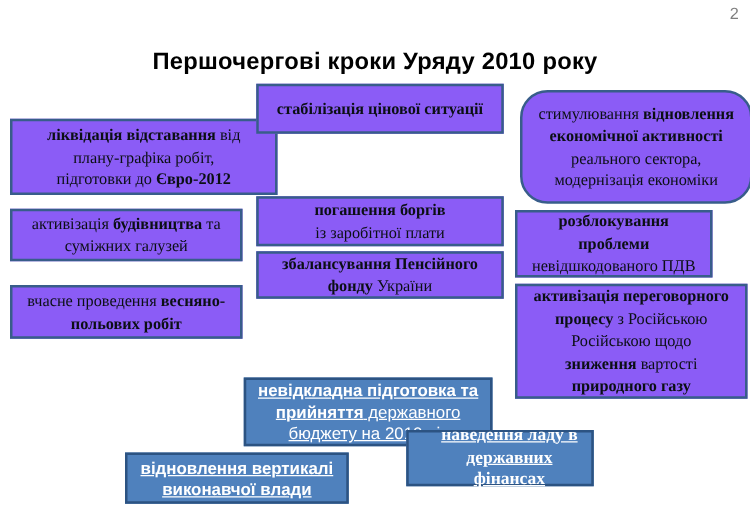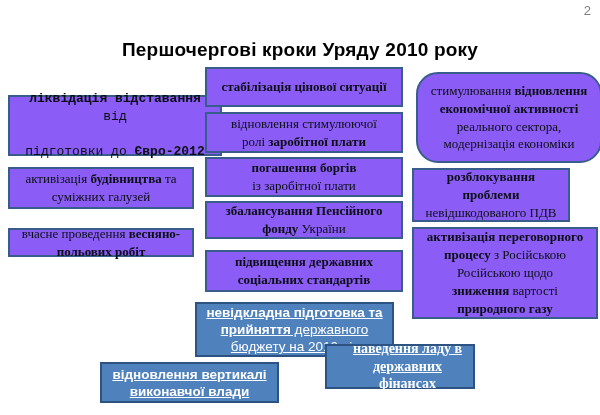--- a/index.html
+++ b/index.html
@@ -25,23 +25,23 @@
     background:#8b5cf6; border:2px solid var(--white-box-border,#385d8a);
     color:#0b0f14; font-family:"Liberation Serif", serif; font-size:13px; line-height:1.38;
   }
   .bbox {
     background:var(--blue-box-fill,#4f81bd); border:2px solid var(--blue-box-border,#2c5382);
     color:#ffffff; font-family:"Liberation Sans", sans-serif; font-size:13.5px; line-height:1.26;text-decoration:underline;
   }
   .bbox.serif { font-family:"Liberation Serif", serif; font-weight:bold; }
   .box-text { width:100%; text-align:center; }
   
-  .b-euro     { left:8px;   top:95px;  width:214px; height:61px;font-family:Liberation Mono, monospace; }
+  .b-euro     { left:8px;   top:95px;  width:214px; height:61px; }
   .b-constr   { left:8px;   top:167px; width:186px; height:42px; }
-  .b-spring   { left:8px;   top:228px; width:186px; height:29px; }
+  .b-spring   { left:8px;   top:228px; width:186px; height:43px; }
   
   .b-price    { left:205px; top:67px;  width:198px; height:40px; }
   .b-wagerole { left:205px; top:112px; width:198px; height:41px; }
   .b-wagedebt { left:205px; top:157px; width:198px; height:40px; }
   .b-pension  { left:205px; top:201px; width:198px; height:38px; }
   .b-social   { left:205px; top:250px; width:198px; height:42px; }
   
   .b-econ     { left:416px; top:72px;  width:186px; height:91px;border-radius:22px; }
   .b-vat      { left:412px; top:168px; width:158px; height:54px; }
   .b-gas      { left:412px; top:227px; width:186px; height:92px; }
@@ -51,43 +51,37 @@
   .b-finance  { left:325px; top:344px; width:150px; height:45px; font-size:14px;padding-left:20px; }
 </style>
 </head>
 <body>
 
 <div id="slide">
   <div class="page-num">2</div>
   <div class="title">Першочергові кроки Уряду 2010 року</div>
 
   <div class="box wbox b-euro">
-    <div class="box-text"><b>ліквідація відставання</b><span> від</span><br><br><span>підготовки до </span><b>Євро-2012</b></div>
+    <div class="box-text"><b>ліквідація відставання</b><span> від</span><br><span>плану-графіка робіт,</span><br><span>підготовки до </span><b>Євро-2012</b></div>
   </div>
   <div class="box wbox b-constr">
     <div class="box-text"><span>активізація </span><b>будівництва</b><span> та</span><br><span>суміжних галузей</span></div>
   </div>
   <div class="box wbox b-spring">
     <div class="box-text"><span>вчасне проведення </span><b>весняно-</b><br><b>польових робіт</b></div>
   </div>
 
   <div class="box wbox b-price">
     <div class="box-text"><b>стабілізація цінової ситуації</b></div>
   </div>
-  <div class="box wbox b-wagerole">
-    <div class="box-text"><span>відновлення стимулюючої</span><br><span>ролі </span><b>заробітної плати</b></div>
-  </div>
   <div class="box wbox b-wagedebt">
     <div class="box-text"><b>погашення боргів</b><br><span>із заробітної плати</span></div>
   </div>
   <div class="box wbox b-pension">
     <div class="box-text"><b>збалансування Пенсійного</b><br><b>фонду</b><span> України</span></div>
-  </div>
-  <div class="box wbox b-social">
-    <div class="box-text"><b>підвищення державних</b><br><b>соціальних стандартів</b></div>
   </div>
 
   <div class="box wbox b-econ">
     <div class="box-text"><span>стимулювання </span><b>відновлення</b><br><b>економічної активності</b><br><span>реального сектора,</span><br><span>модернізація економіки</span></div>
   </div>
   <div class="box wbox b-vat">
     <div class="box-text"><b>розблокування проблеми</b><br><span>невідшкодованого ПДВ</span></div>
   </div>
   <div class="box wbox b-gas">
     <div class="box-text"><b>активізація переговорного</b><br><b>процесу</b><span> з Російською</span><br><span>Російською щодо</span><br><b>зниження</b><span> вартості</span><br><b>природного газу</b></div>

